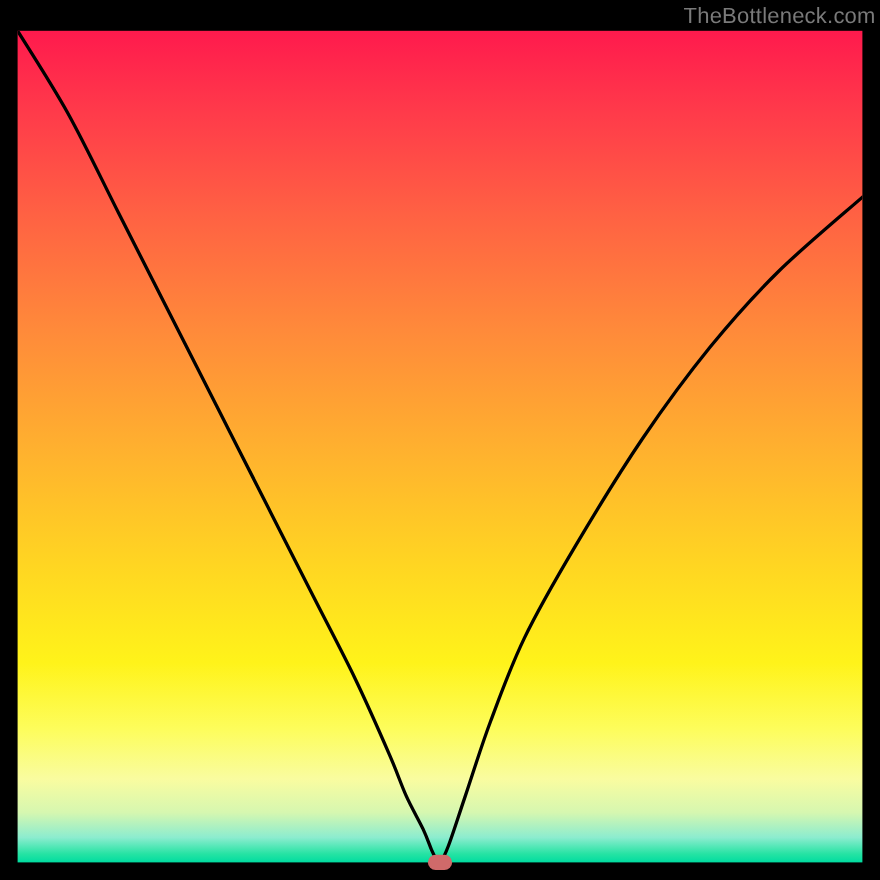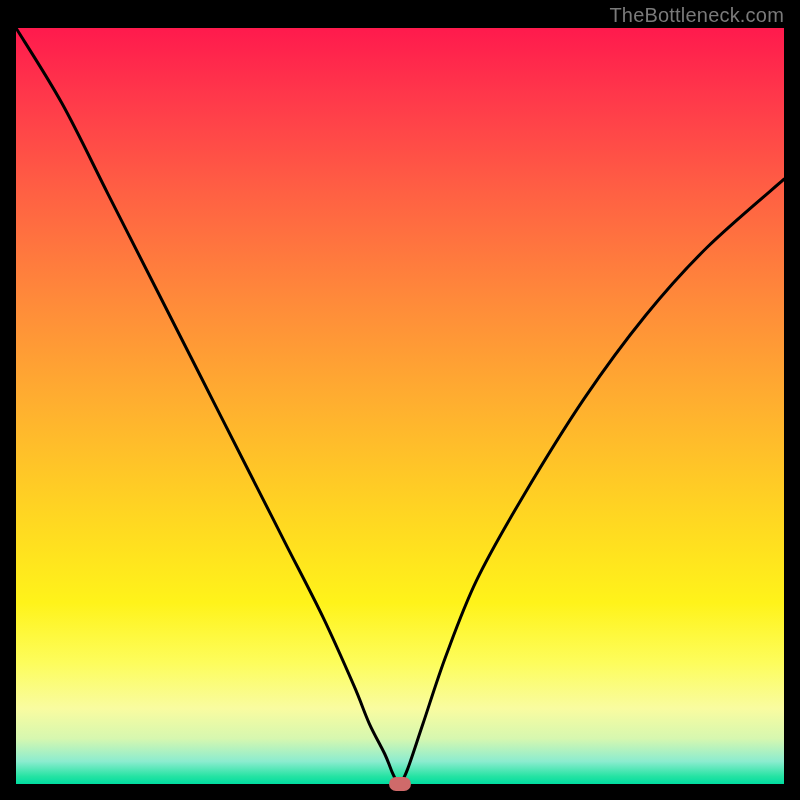--- a/index.html
+++ b/index.html
@@ -52,21 +52,21 @@
     position: absolute;
     width: 22px;
     height: 14px;
     background: #cf6a6a;
     border-radius: 8px;
     transform: translate(-50%, -50%);
   }
   .watermark {
     position: absolute;
     top: 4px;
-    right: 16px;
+    right: 4px;
     color: #7a7a7a;
     font-size: 20px;
     font-weight: 500;
     letter-spacing: 0.2px;
     user-select: none;
   }
 </style>
 </head>
 <body>
 

